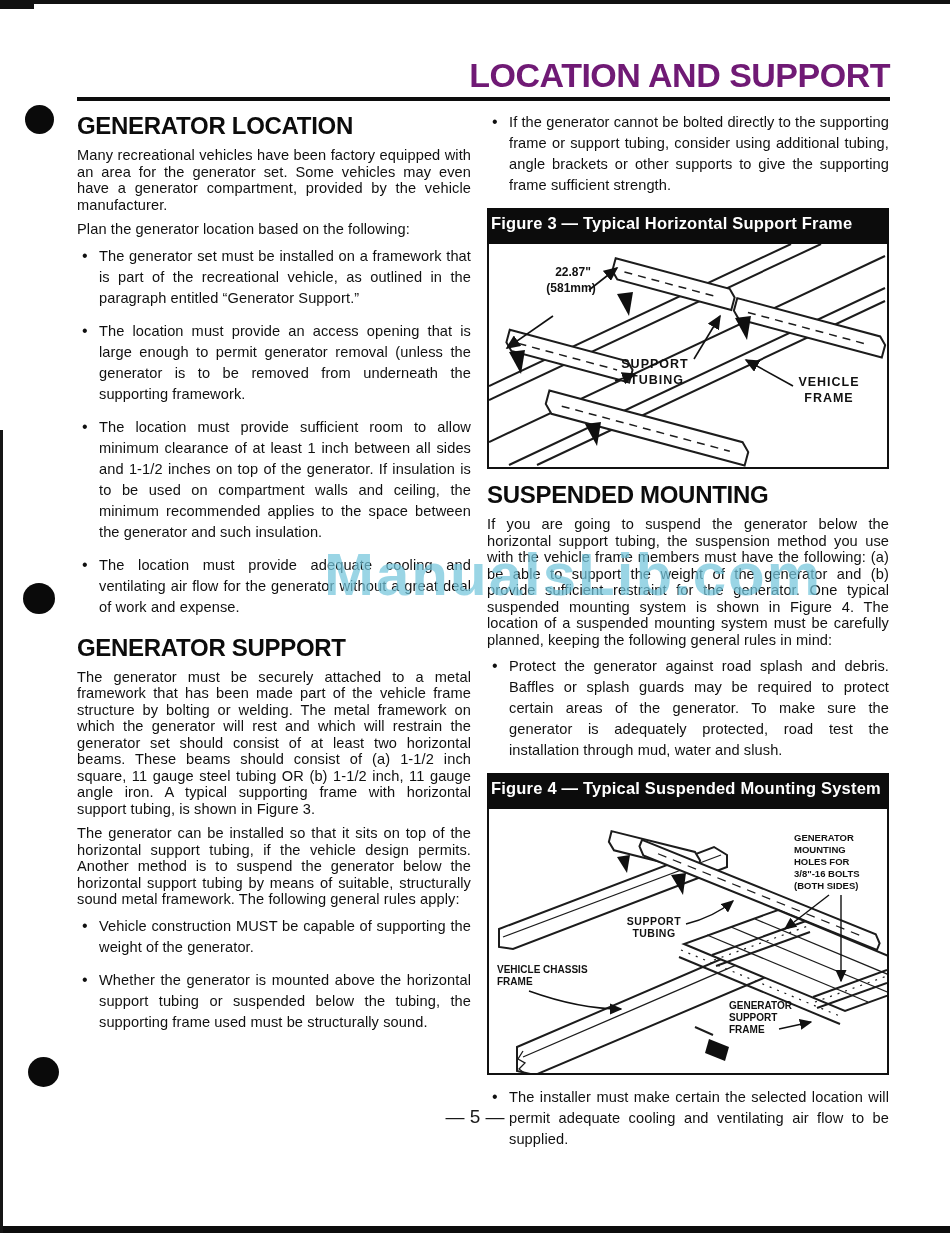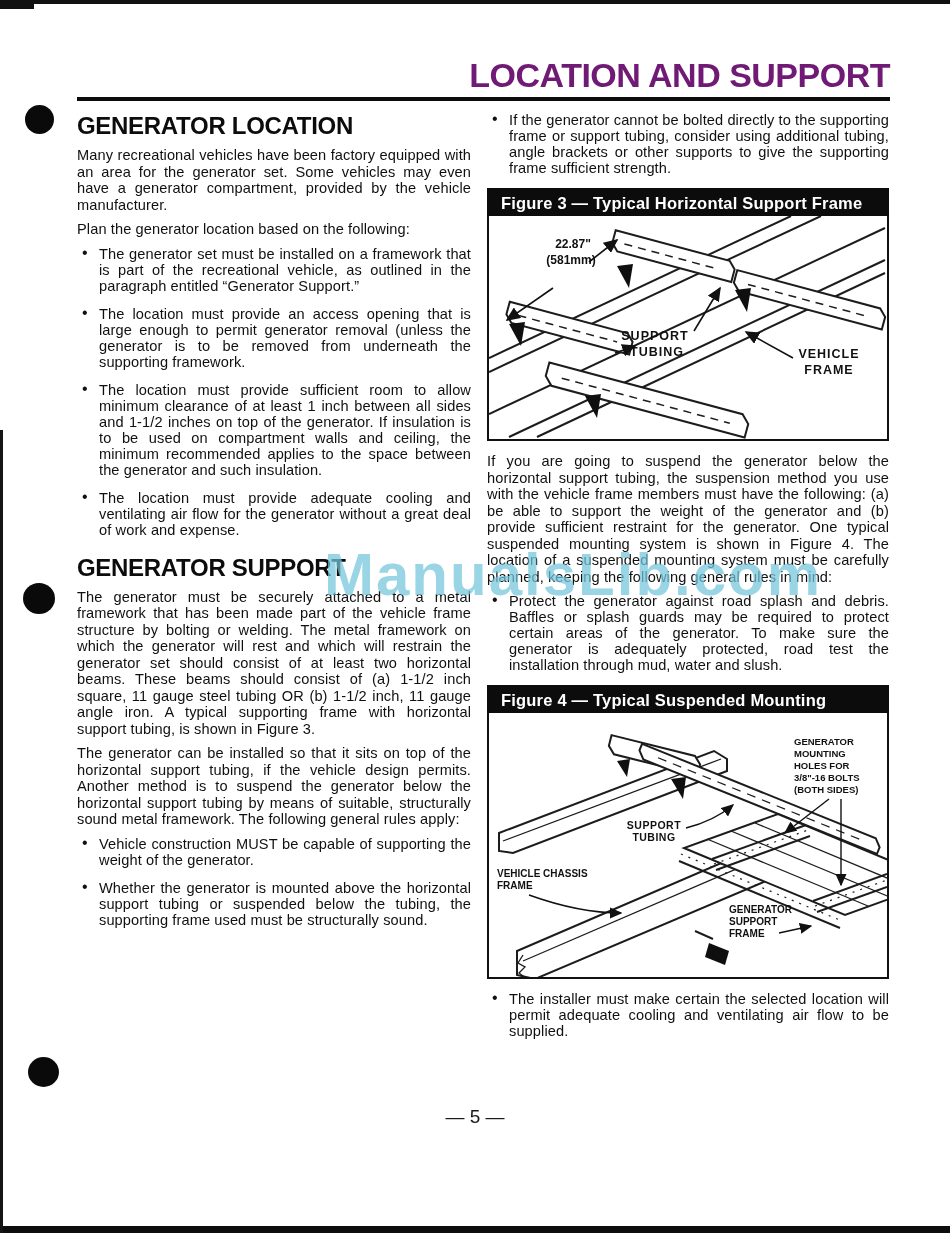--- a/index.html
+++ b/index.html
@@ -22,26 +22,26 @@
   .col{position:absolute;}
   .col-left{left:77px;top:112px;width:394px;}
   .col-right{left:487px;top:110px;width:402px;}
   .section-heading{font-size:24px;font-weight:bold;letter-spacing:-0.3px;
                    margin:0 0 7px 0;color:#0c0c0c;}
   .mt{margin-top:16px;}
   p.body{font-size:14.6px;line-height:16.5px;text-align:justify;margin:0 0 8px 0;
          letter-spacing:0.1px;}
   ul.bullets{list-style:none;margin:2px 0 6px 0;padding:0;}
   ul.bullets li{position:relative;padding-left:22px;margin-bottom:12px;
-                font-size:14.6px;line-height:16px;text-align:justify;letter-spacing:0.1px;}
+                font-size:14.6px;line-height:21px;text-align:justify;letter-spacing:0.1px;}
   ul.bullets li::before{content:"\2022";position:absolute;left:5px;top:-1px;font-size:16px;}
   
   .figure{margin:12px 0 12px 0;}
-  .figure-titlebar{background:#0c0c0c;color:#ffffff;height:28px;line-height:30px;
-                   font-size:16.5px;font-weight:bold;padding-left:14px;letter-spacing:0.2px;}
+  .figure-titlebar{background:#0c0c0c;color:#ffffff;height:36px;line-height:30px;
+                   font-size:16.5px;font-weight:bold;padding-left:4px;letter-spacing:0.2px;}
   .figure-canvas{border:2px solid #111;border-top:none;background:#fff;}
   .figure-canvas svg{display:block;}
   .fig-label{font-family:"Liberation Sans", sans-serif;font-weight:bold;fill:#111;}
   
   .footer{position:absolute;left:0;top:1106px;width:950px;text-align:center;
           font-size:19px;color:#1a1a1a;}
   .watermark{position:absolute;left:276px;top:540px;font-size:60px;font-weight:bold;
              letter-spacing:2px;color:#74c6dc;opacity:0.72;white-space:nowrap;z-index:5;margin-left:48px;}
 </style>
 </head>
@@ -142,20 +142,21 @@
             <line x1="126" y1="137" x2="146" y2="130" marker-end="url(#ah3)"></line>
           </g>
 
           <text class="fig-label" x="340" y="142" font-size="12.5" text-anchor="middle" letter-spacing="1">VEHICLE</text>
           <text class="fig-label" x="340" y="158" font-size="12.5" text-anchor="middle" letter-spacing="1">FRAME</text>
           <line x1="304" y1="142" x2="257" y2="116" stroke="#111" stroke-width="1.6" marker-end="url(#ah3)"></line>
         </svg>
       </div>
     </div>
 
+    <h2 class="section-heading">SUSPENDED MOUNTING</h2>
     <p class="body">If you are going to suspend the generator below the horizontal support tubing, the suspension method you use with the vehicle frame members must have the following: (a) be able to support the weight of the generator and (b) provide sufficient restraint for the generator. One typical suspended mounting system is shown in Figure 4. The location of a suspended mounting system must be carefully planned, keeping the following general rules in mind:</p>
     <ul class="bullets">
       <li>Protect the generator against road splash and debris. Baffles or splash guards may be required to protect certain areas of the generator. To make sure the generator is adequately protected, road test the installation through mud, water and slush.</li>
     </ul>
 
     <div class="figure">
       <div class="figure-titlebar">Figure 4 — Typical Suspended Mounting System</div>
       <div class="figure-canvas">
         <svg width="398" height="264" viewBox="0 0 398 264">
           <defs>

